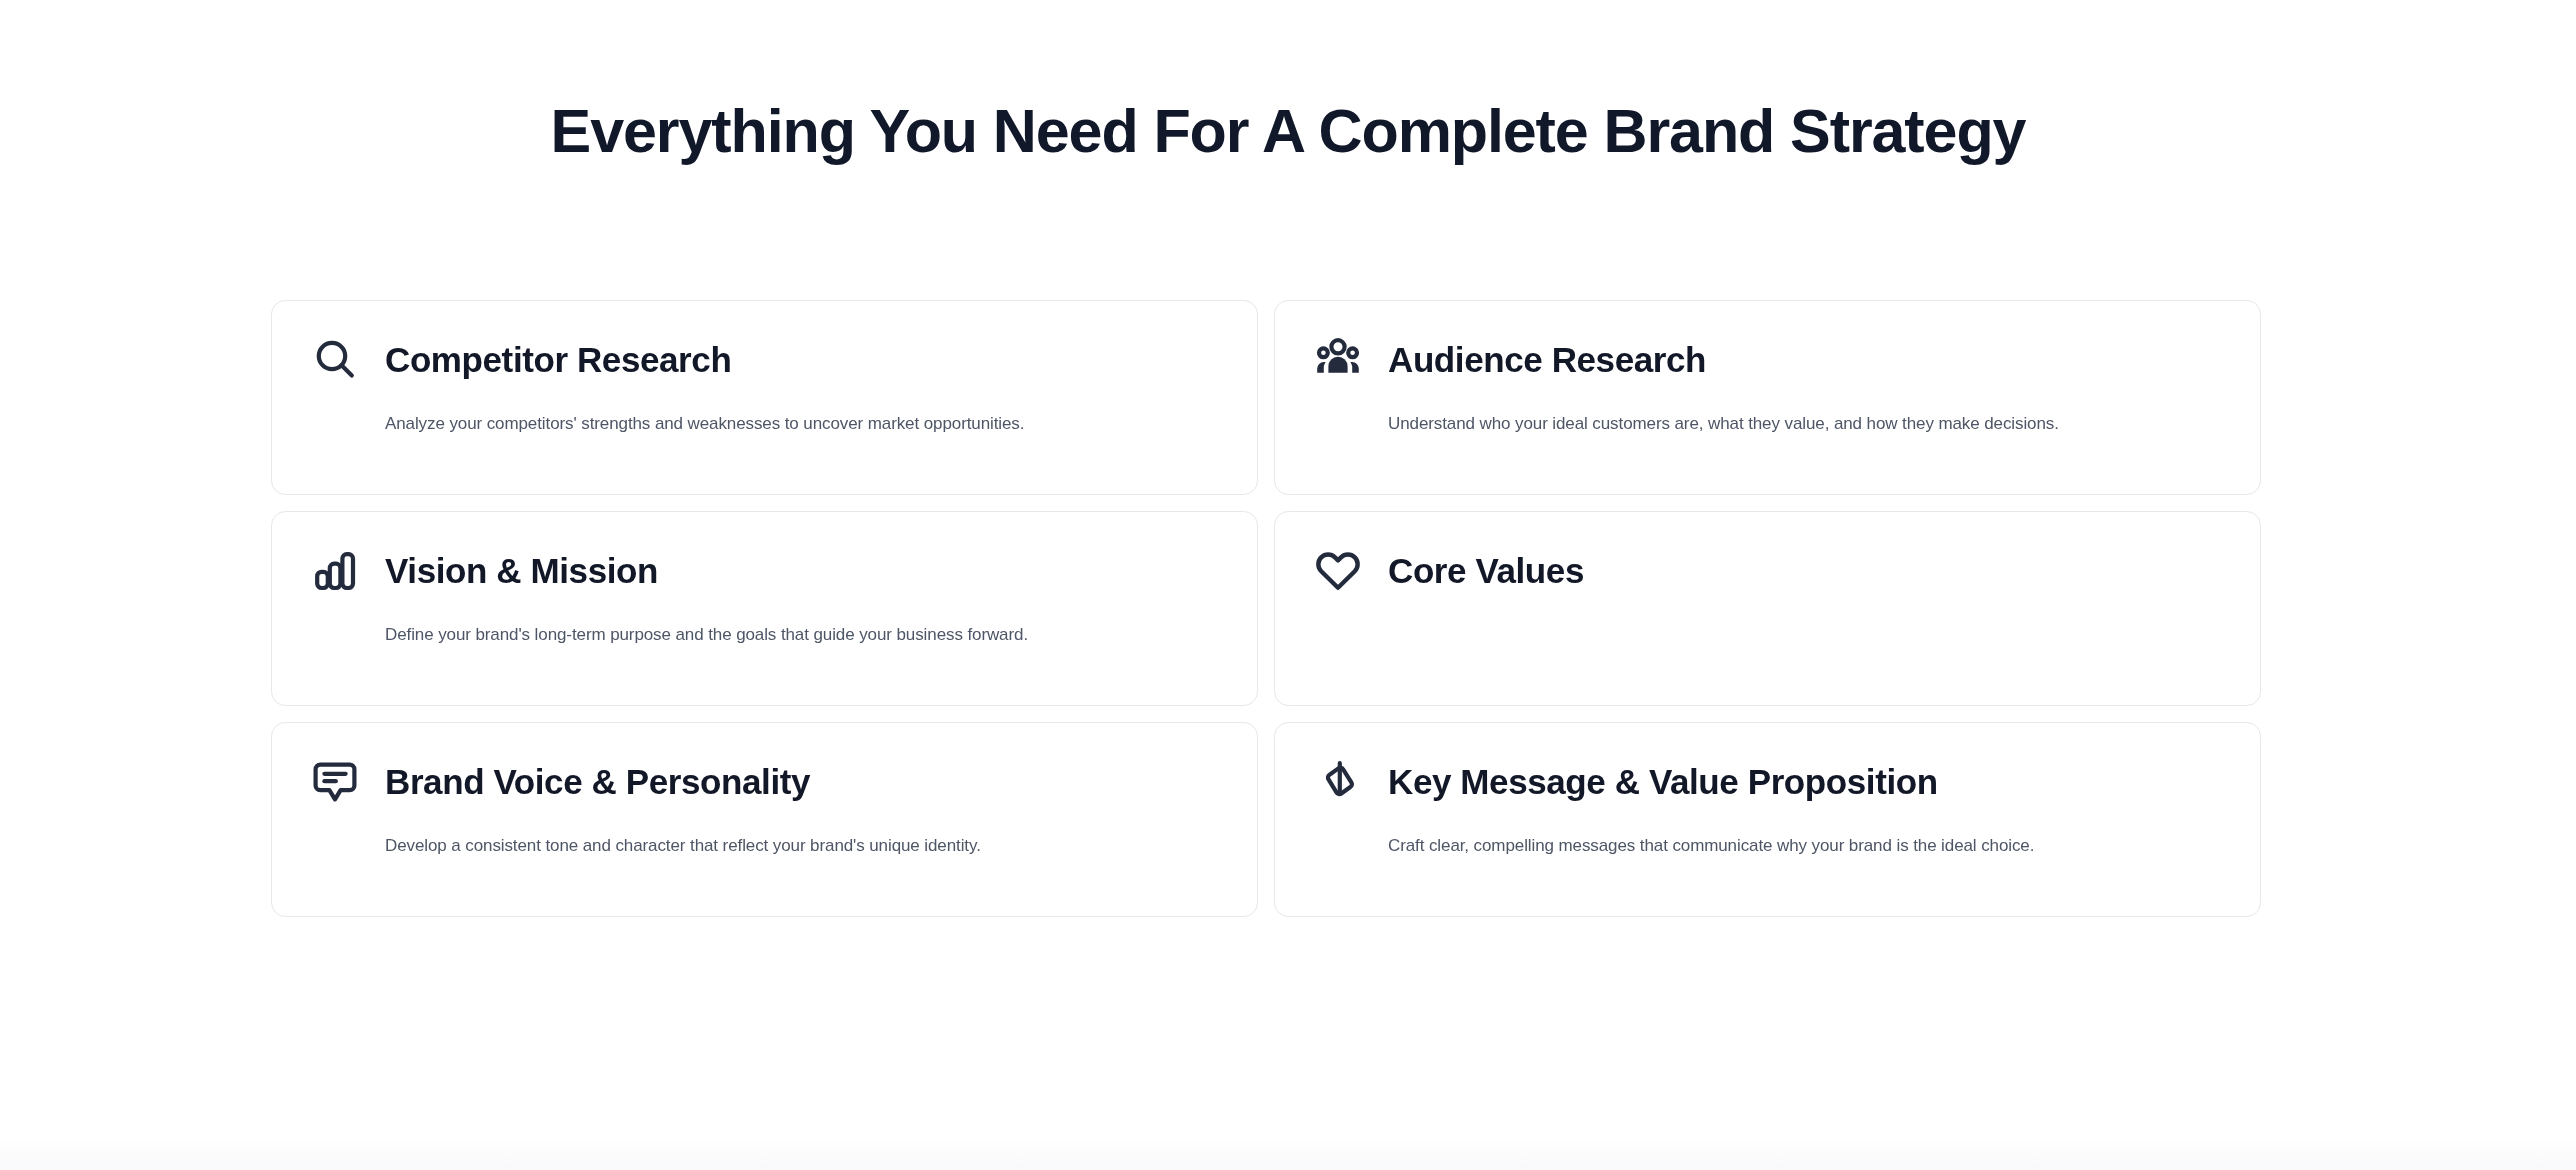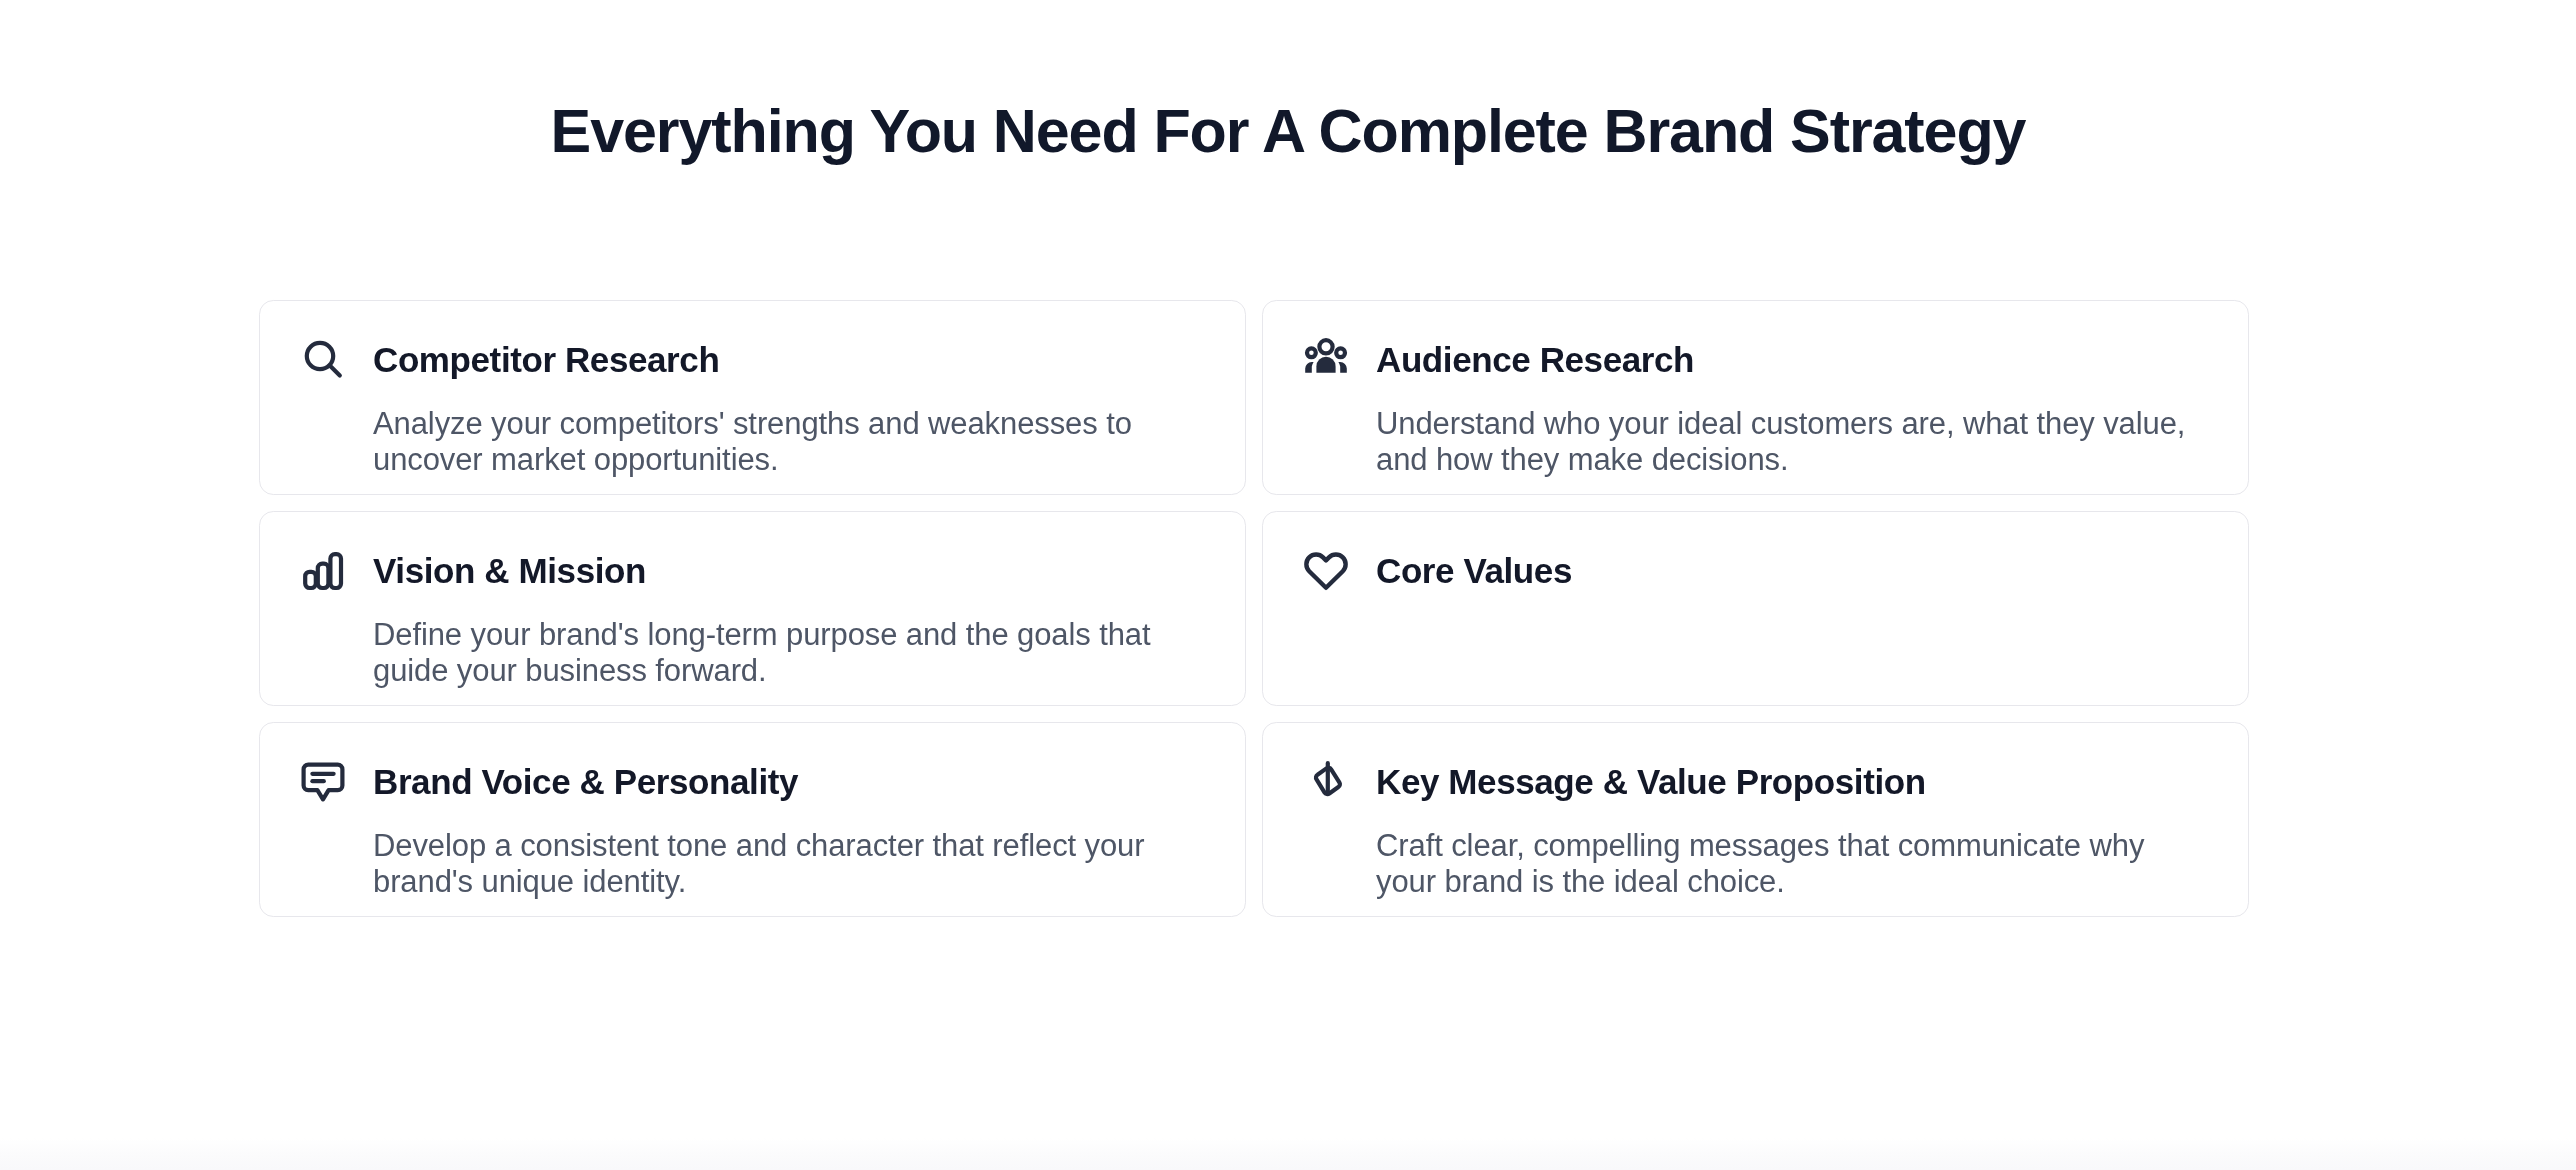--- a/index.html
+++ b/index.html
@@ -42,21 +42,21 @@
     text-align: center;
     font-size: 61px;
     line-height: 1.12;
     font-weight: 700;
     letter-spacing: -1.1px;
     color: #11182a;
   }
 
   .cards-grid {
     position: absolute;
-    left: 259px;
+    left: 271px;
     top: 300px;
     width: 2062px;
     display: grid;
     grid-template-columns: 987px 987px;
     column-gap: 88px;
     row-gap: 89px;
     gap: 16px;
   }
 
   .card {
@@ -97,21 +97,21 @@
     font-weight: 700;
     letter-spacing: -0.4px;
     color: #131828;
     white-space: nowrap;
     padding-top: 1.8px;
   }
 
   .card-desc {
     margin-top: 7.2px;
     margin-left: 77px;
-    font-size: 31px;
+    font-size: 17px;
     line-height: 36px;
     font-weight: 400;
     color: #4e5666;
     letter-spacing: -0.1px;
     max-width: 859px;
   }
 </style>
 </head>
 <body>
 

